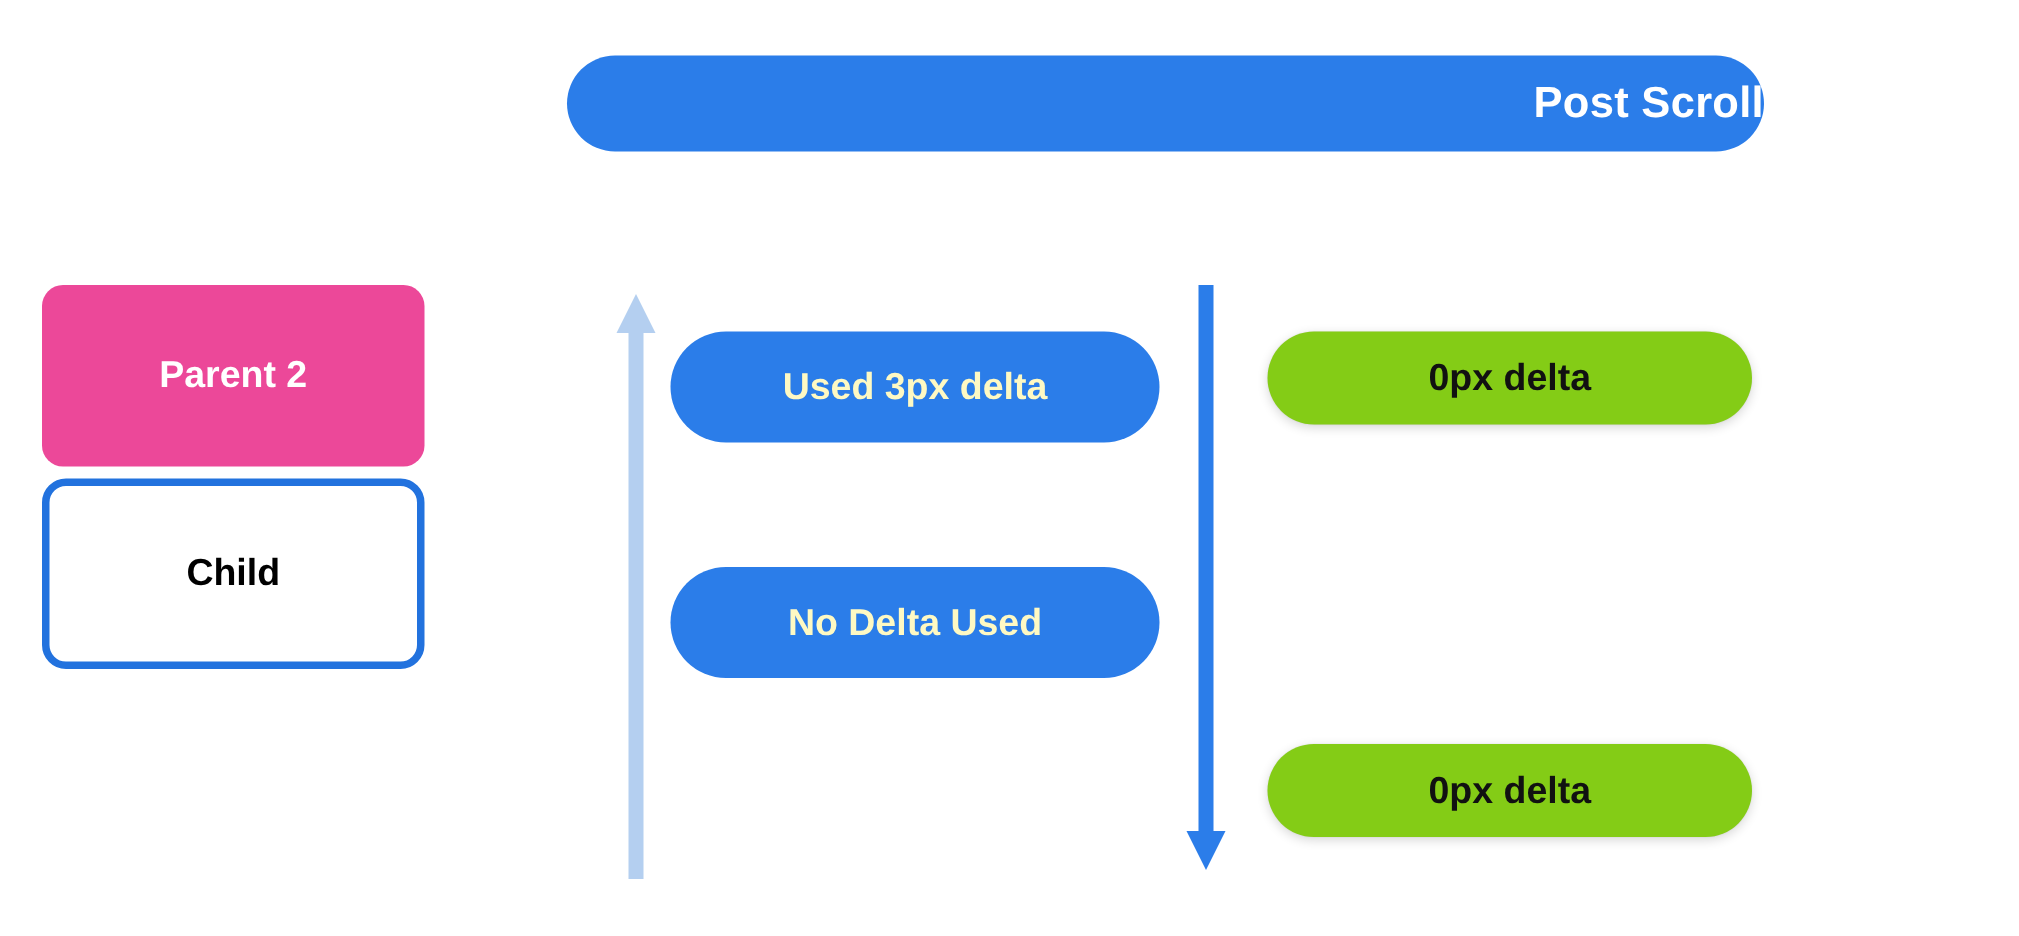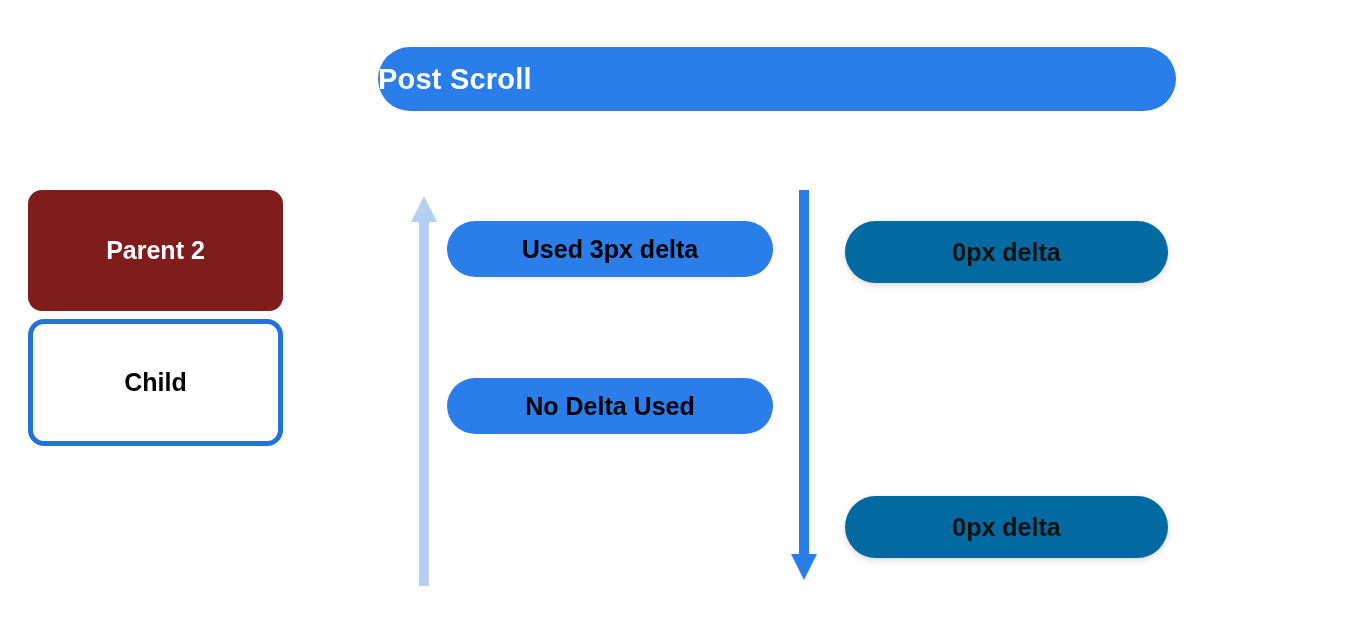--- a/index.html
+++ b/index.html
@@ -17,28 +17,28 @@
     width: 1346px;
     height: 624px;
     background: #ffffff;
     overflow: hidden;
   }
 
   
   .banner {
     position: absolute;
     left: 378px;
-    top: 47px;
+    top: 37px;
     width: 798px;
     height: 64px;
     background: #2B7DE9;
     border-radius: 32px;
     display: flex;
     align-items: center;
-    justify-content: flex-start;
+    justify-content: flex-end;
   }
   .banner-label {
     color: #ffffff;
     font-size: 29px;
     font-weight: bold;
     letter-spacing: 0.2px;
   }
 
   
   .stack {
@@ -53,21 +53,21 @@
     height: 121px;
     border-radius: 14px;
     display: flex;
     align-items: center;
     justify-content: center;
     font-size: 25px;
     font-weight: bold;
     margin-bottom: 8px;
   }
   .stack-box.filled {
-    background: #7f1d1d;
+    background: #ec4899;
     color: #ffffff;
     border: 0;
   }
   .stack-box.outlined {
     background: #ffffff;
     color: #000000;
     border: 5px solid #2272DE;
     height: 127px;
     border-radius: 16px;
     margin-bottom: 0;
@@ -84,25 +84,25 @@
     box-sizing: border-box;
     display: flex;
     align-items: center;
     justify-content: center;
     border-radius: 999px;
     font-size: 25px;
     font-weight: bold;
   }
   .pill-blue {
     background: #2B7DE9;
-    color: #000000;
-    height: 56px;
+    color: #fef9c3;
+    height: 74px;
   }
   .pill-white {
-    background: #0369a1;
+    background: #84cc16;
     color: #111111;
     height: 62px;
     box-shadow: 0 2px 7px rgba(0,0,0,0.16), 0 0 1px rgba(0,0,0,0.10);
   }
 
   .pill-used   { left: 447px; top: 221px; width: 326px; }
   .pill-nodelta{ left: 447px; top: 359px; width: 326px; margin-top: 19px; }
   .pill-zero-1 { left: 845px; top: 221px; width: 323px; }
   .pill-zero-2 { left: 845px; top: 496px; width: 323px; }
 </style>

